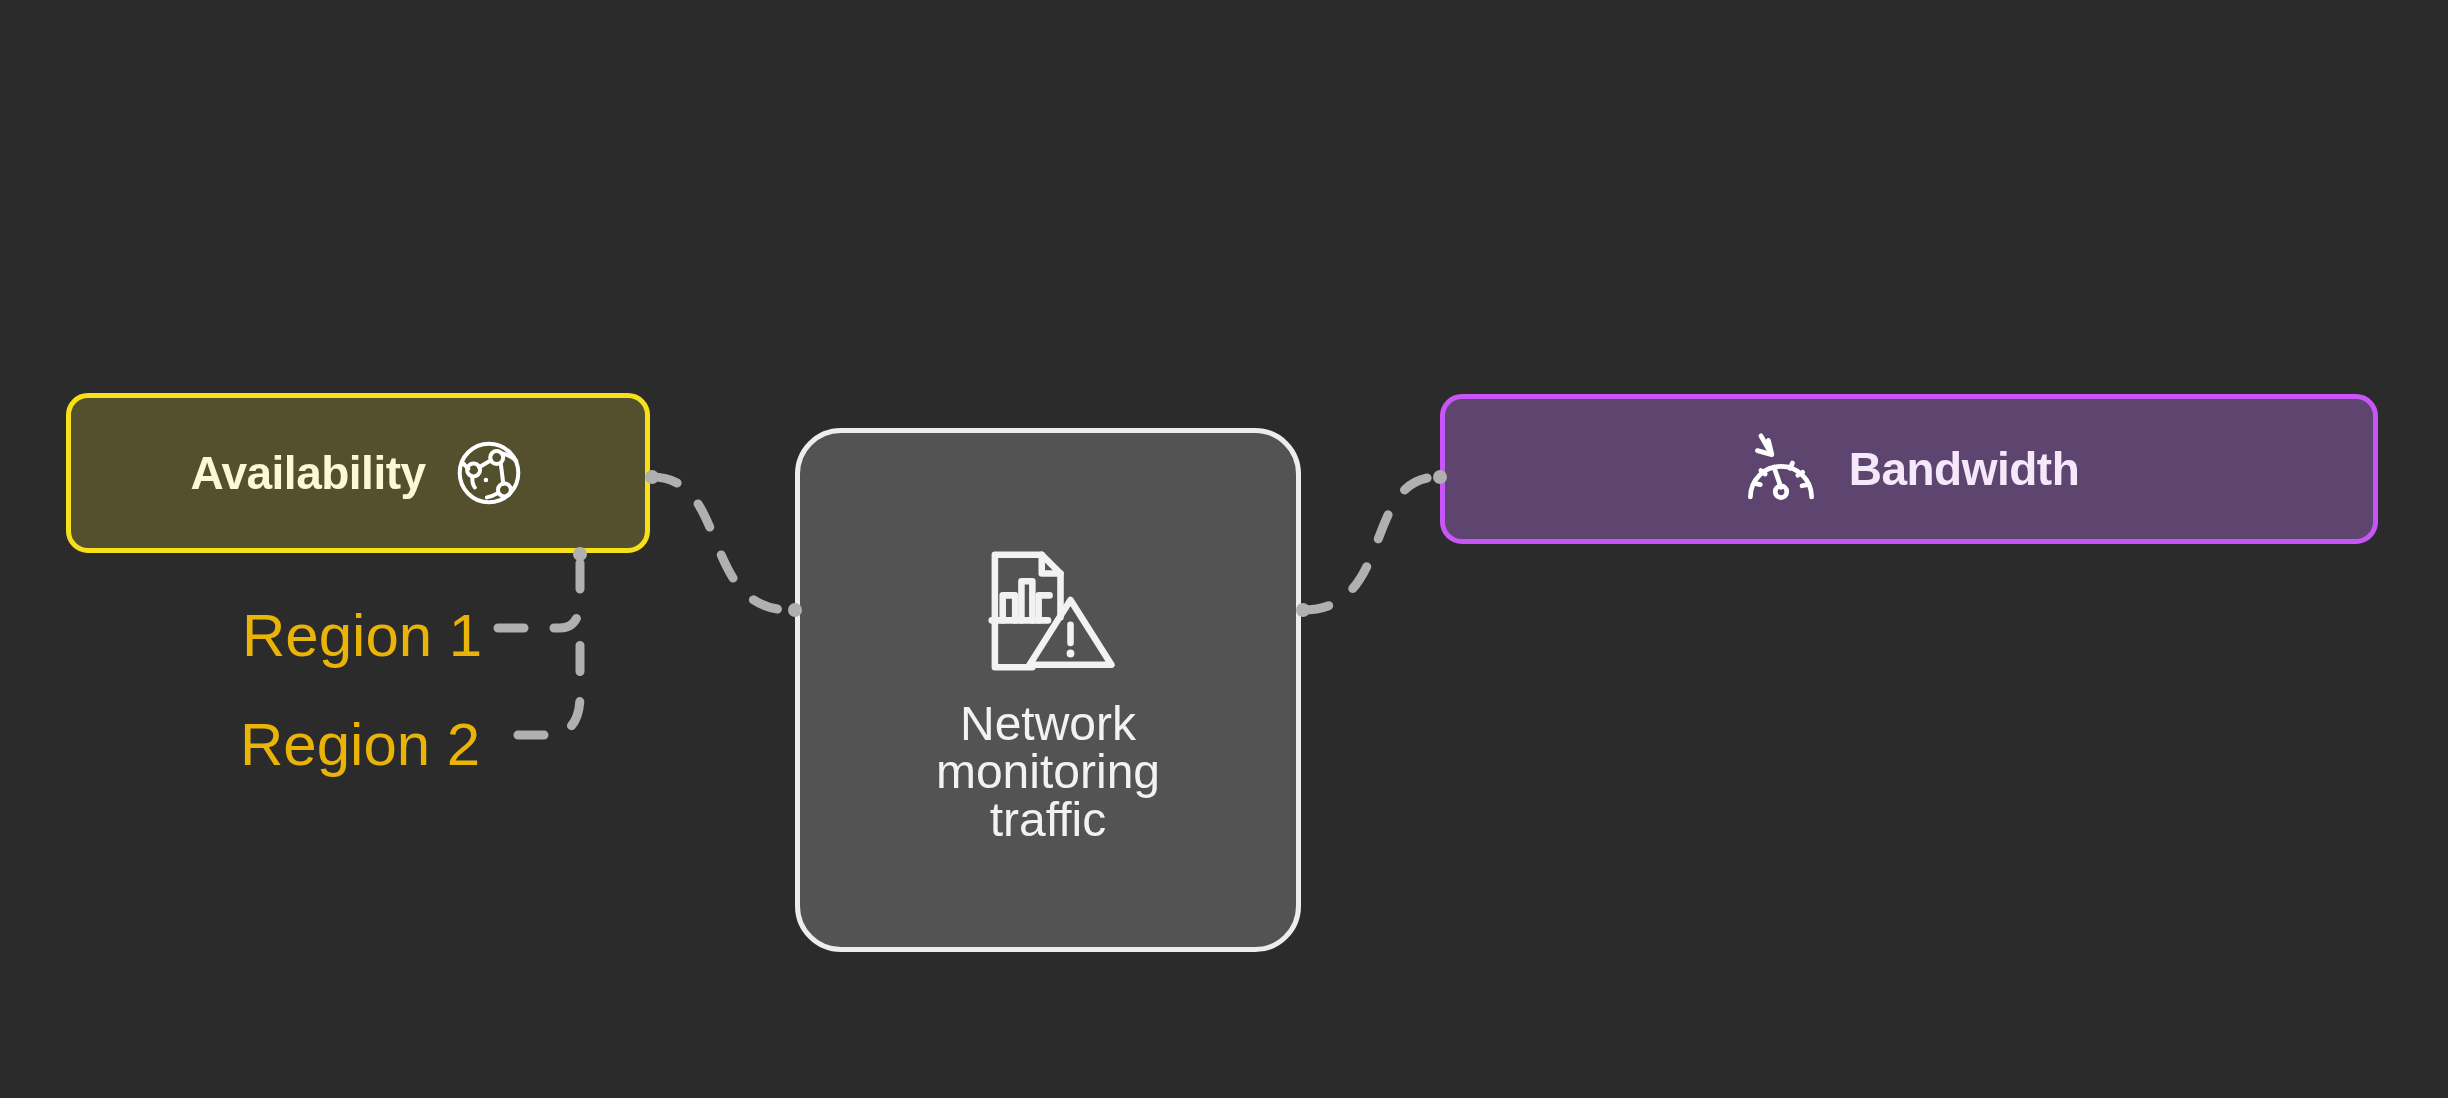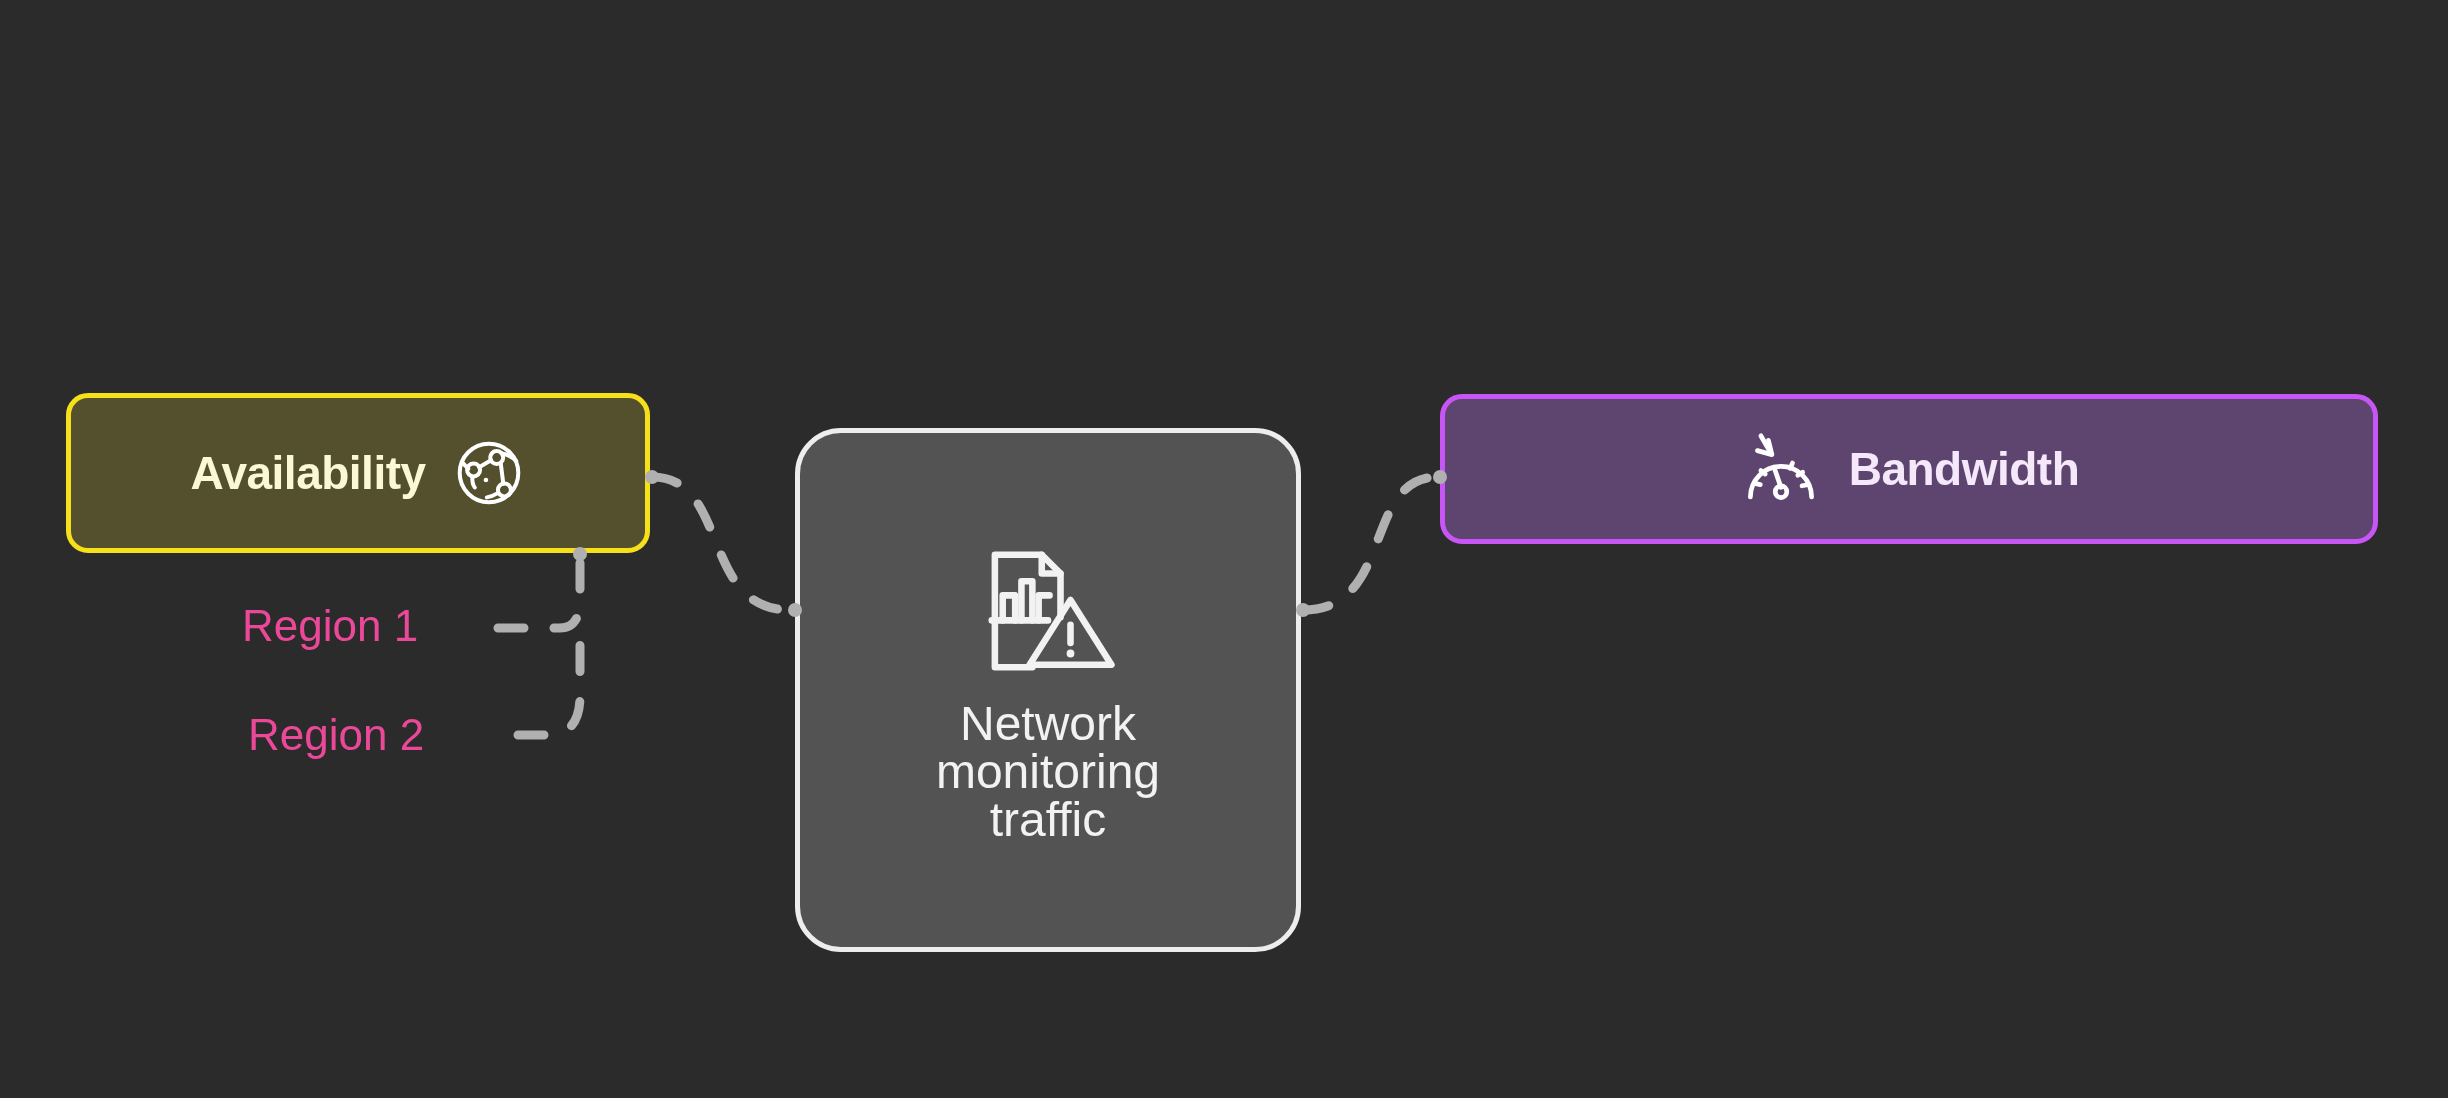--- a/index.html
+++ b/index.html
@@ -95,26 +95,26 @@
   .icon-box {
     display: flex;
     align-items: center;
     justify-content: center;
     flex: none;
   }
 
   
   .region-label {
     position: absolute;
-    color: #ec4899;
-    font-size: 44px;
+    color: #eab308;
+    font-size: 60px;
     white-space: nowrap;
   }
   .region-1 { left: 242px; top: 601px; }
-  .region-2 { left: 248px; top: 710px; }
+  .region-2 { left: 240px; top: 710px; }
 
   
   .handle {
     position: absolute;
     width: 14px;
     height: 14px;
     border-radius: 50%;
     background: #b0b0b0;
   }
 </style>

